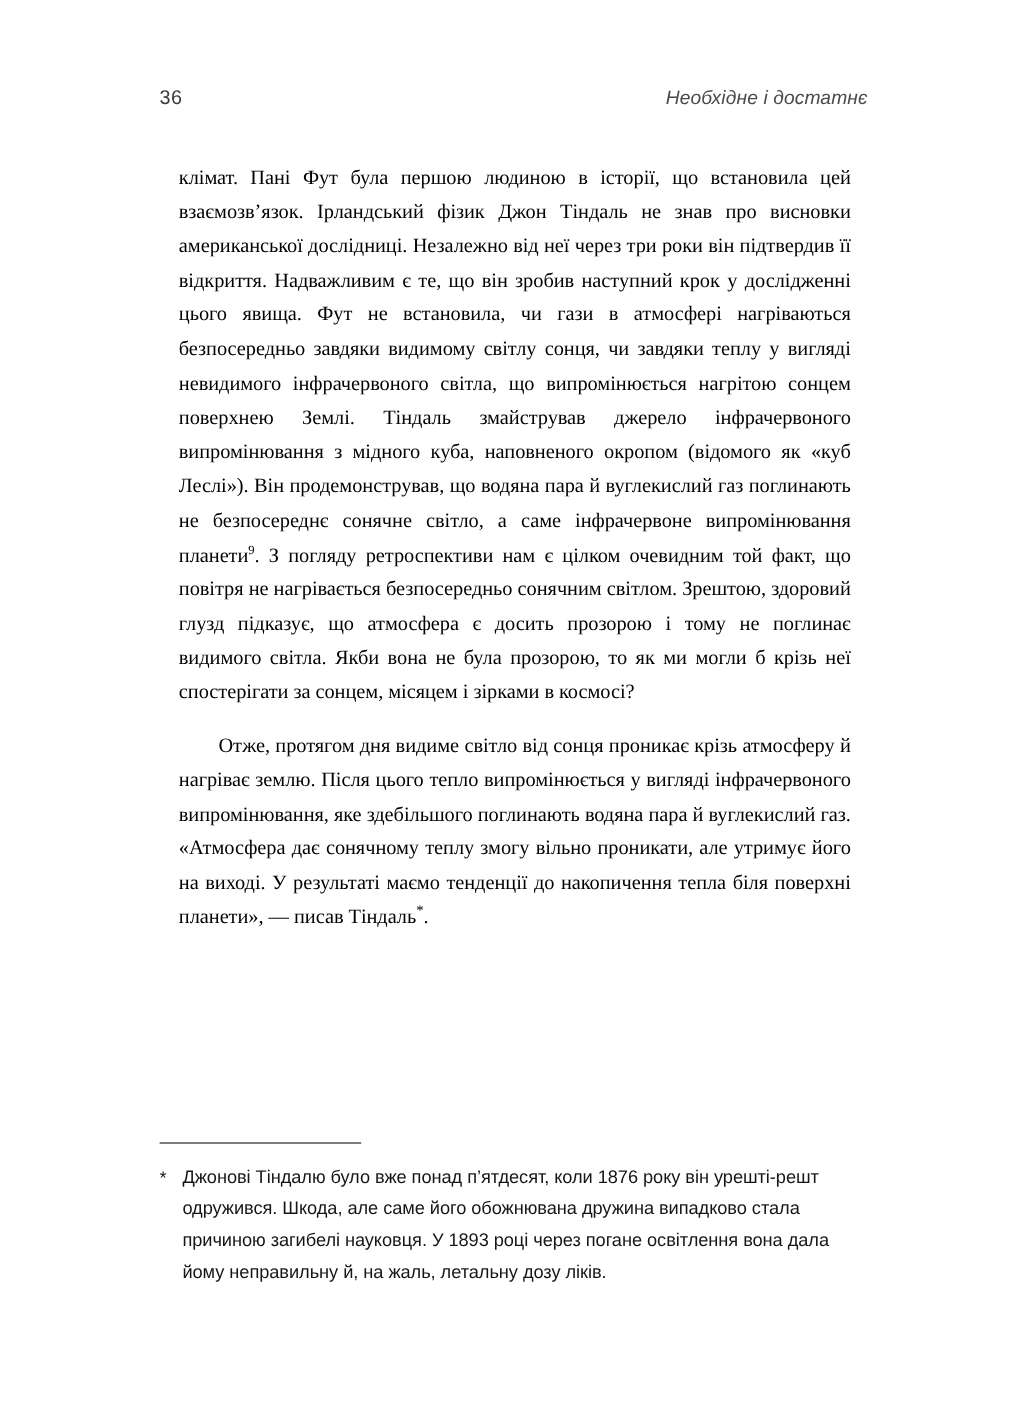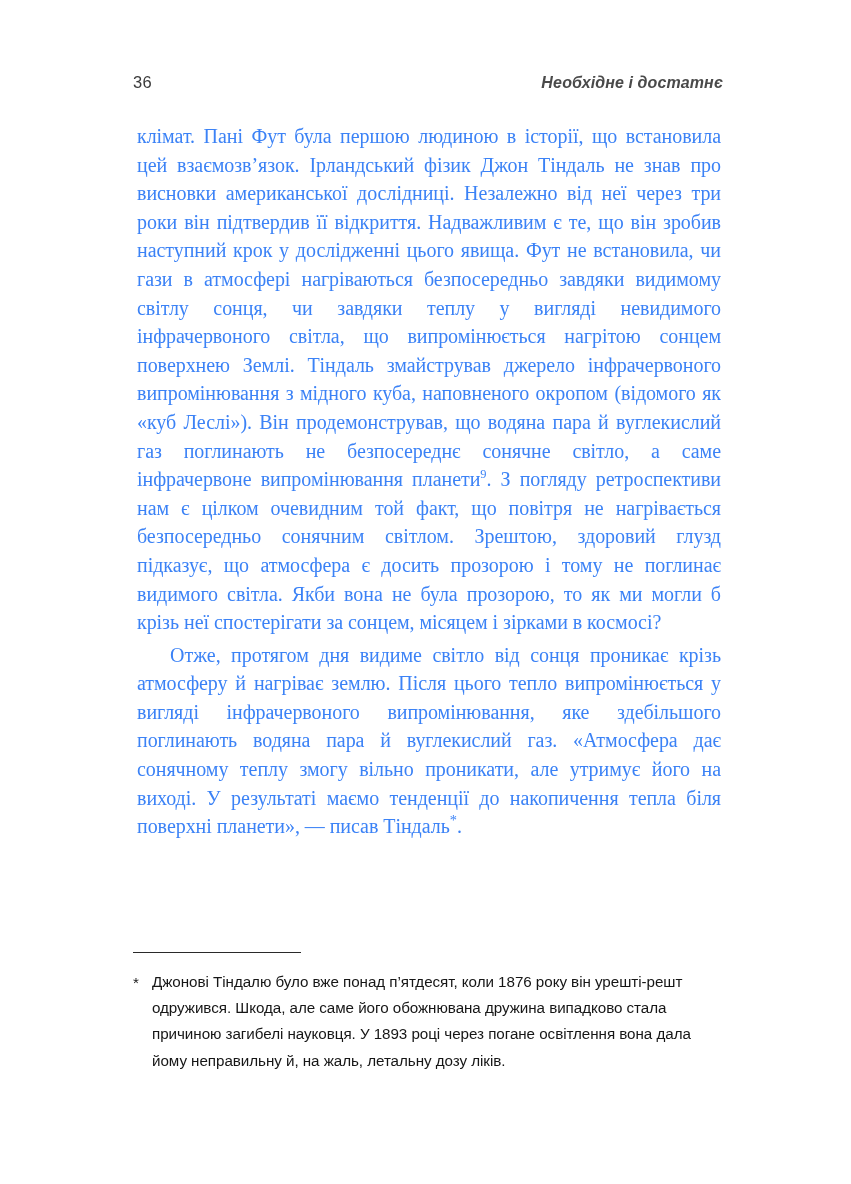--- a/index.html
+++ b/index.html
@@ -42,41 +42,41 @@
     font-size: 16.5px;
     font-weight: 400;
     letter-spacing: 0.3px;
     color: #3a3a3a;
   }
 
   .head-title {
     font-family: "Liberation Sans", "DejaVu Sans", sans-serif;
     font-style: italic;
     font-size: 16px;
-    font-weight: 700;
+    font-weight: 400;
     letter-spacing: 0.1px;
     color: #4a4a4a;
   }
 
   
   .text-column {
     position: absolute;
     left: 133px;
     top: 118px;
     width: 592px;
   }
 
   .body-par {
-    margin: 4px;
-    font-size: 20px;
+    margin: 16px;
+    font-size: 17px;
     line-height: 28.6px;
     text-align: justify;
     text-justify: inter-word;
     hyphens: manual;
-    color: #3b82f6;
+    color: #000000;
     letter-spacing: -0.05px;
   }
 
   .body-par + .body-par {
     text-indent: 33px;
   }
 
   sup.note-ref {
     font-size: 0.62em;
     vertical-align: super;

